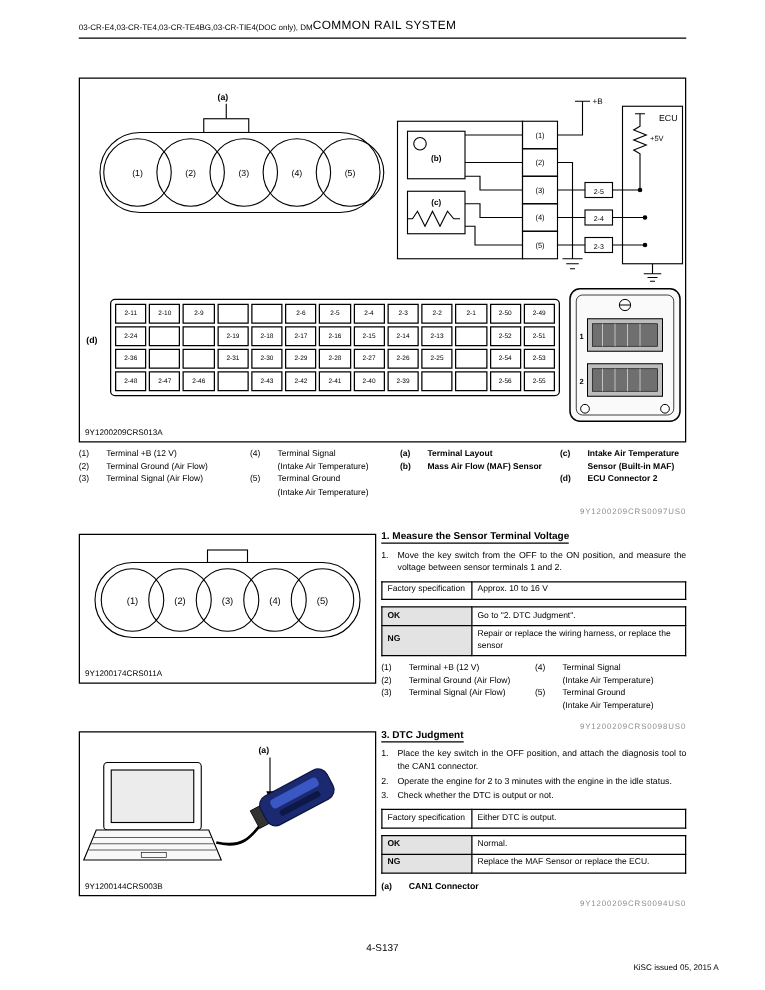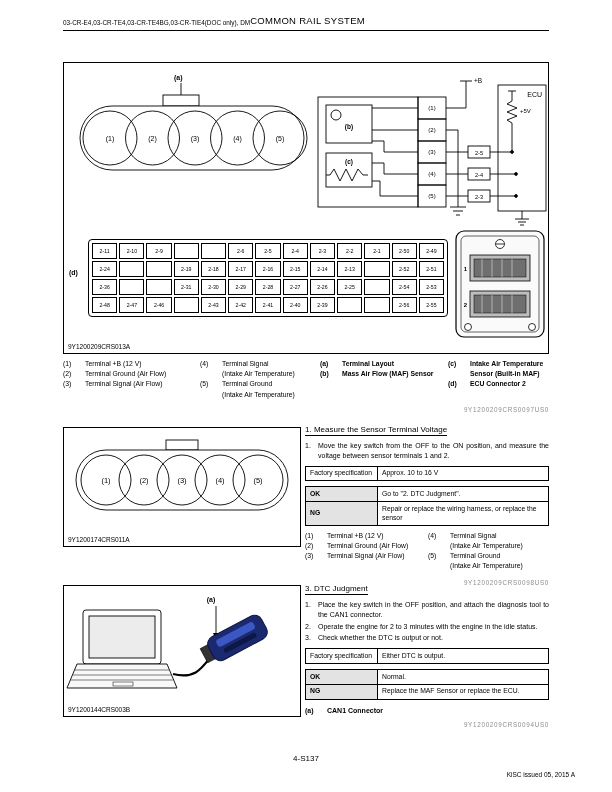--- a/index.html
+++ b/index.html
@@ -29,21 +29,21 @@
   .legend1 .c3 { width:128px; font-weight:bold; } .legend1 .c4 { width:101px; font-weight:bold; }
   .lg-item { display:flex; }
   .lg-key { width:22px; flex:none; }
   .lg-txt { white-space:pre-line; }
 
   .code { font-size:6.3px; color:#8d8d8d; letter-spacing:0.7px; }
   .code-abs { position:absolute; right:63px; top:406px; }
 
   
   .section { position:absolute; left:305px; width:244px; }
-  .sec-head { font-size:8px; font-weight:normal; display:inline-block; border-bottom:1px solid #000; padding-bottom:1px; margin-bottom:5px; }
+  .sec-head { font-size:8px; font-weight:bold; display:inline-block; border-bottom:1px solid #000; padding-bottom:1px; margin-bottom:5px; }
   .step { display:flex; font-size:7px; line-height:1.4; margin-bottom:2px; }
   .step .num { width:13px; flex:none; }
   .step .txt { flex:1; text-align:justify; }
   table.spec { width:100%; border-collapse:collapse; font-size:6.8px; margin:5px 0 4px 0; }
   table.spec td { border:1px solid #000; padding:2.5px 4px; vertical-align:middle; line-height:1.3; }
   td.lbl { width:72px; }
   td.res-lbl { width:72px; font-weight:bold; background:#e3e3e3; }
   .sec-legend { display:flex; font-size:6.8px; line-height:1.5; margin-top:5px; }
   .sec-legend .c1 { width:123px; } .sec-legend .c2 { flex:1; }
   .callout { display:flex; font-size:7px; font-weight:bold; margin-top:7px; }

